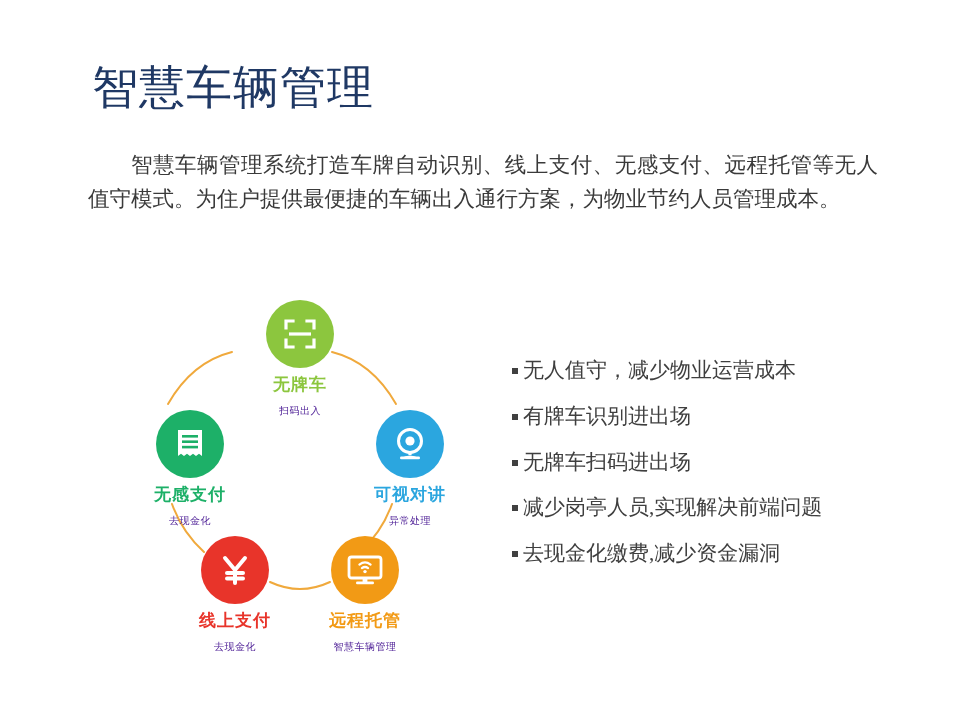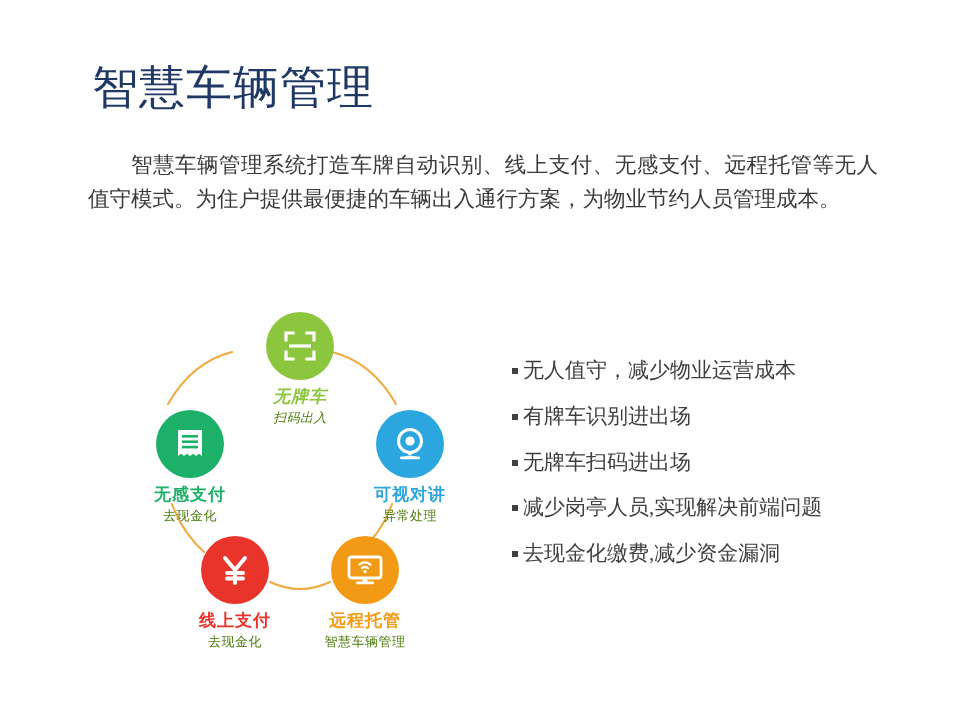--- a/index.html
+++ b/index.html
@@ -75,29 +75,29 @@
   }
   .node-circle svg { display: block; }
   .node-title {
     margin-top: 7px;
     font-size: 17px;
     font-weight: bold;
     letter-spacing: 1px;
     line-height: 1.2;
   }
   .node-sub {
-    margin-top: 3px;
-    font-size: 13px;
-    color: #4d7c0f;
+    margin-top: 10px;
+    font-size: 10px;
+    color: #4c1d95;
     letter-spacing: 0.5px;
     line-height: 1.2;
   }
 
   
-  #node-0 { left: 105px; top:  12px; font-style: italic; }  
+  #node-0 { left: 105px; top:  0; }  
   #node-1 { left:  -5px; top: 110px; }  
   #node-2 { left: 215px; top: 110px; text-align: center; }  
   #node-3 { left:  40px; top: 236px; }  
   #node-4 { left: 170px; top: 236px; }  
 
   
   #benefit-list {
     position: absolute;
     left: 512px;
     top: 356px;

